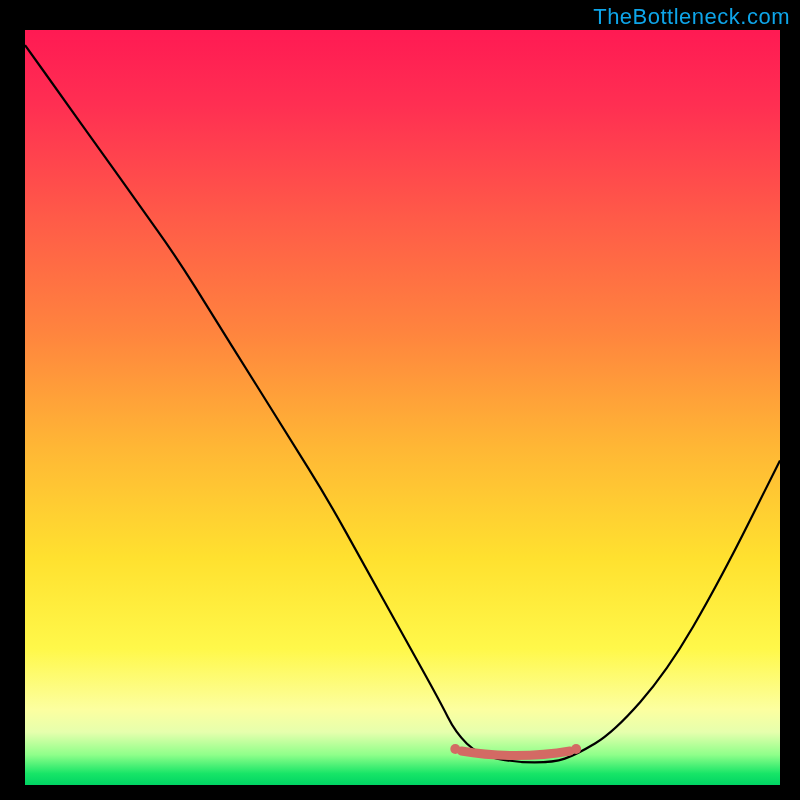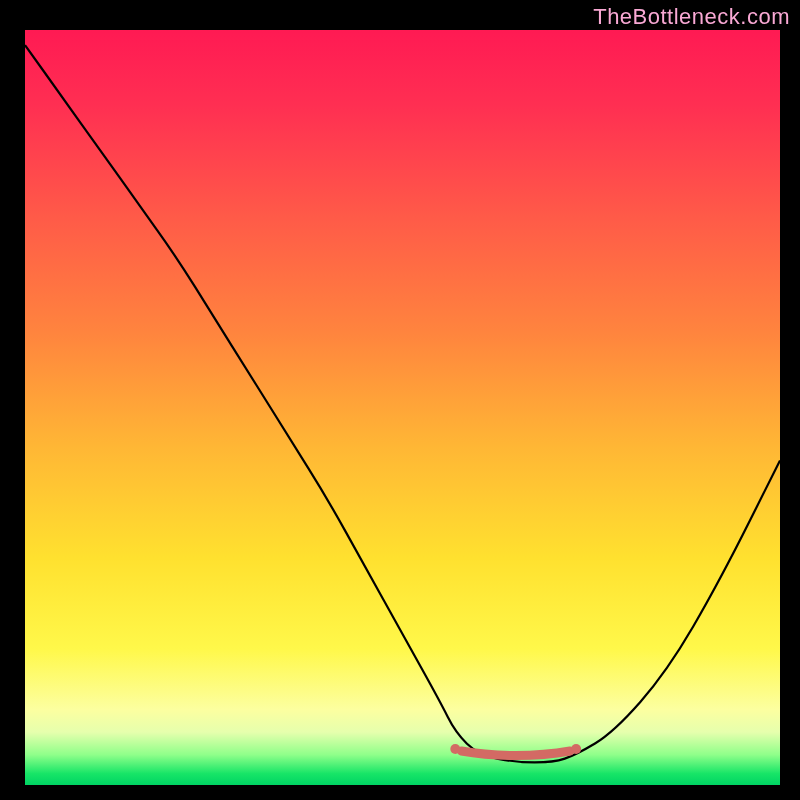--- a/index.html
+++ b/index.html
@@ -14,21 +14,21 @@
   .frame {
     position: relative;
     width: 800px;
     height: 800px;
     background: #000;
   }
   .watermark {
     position: absolute;
     top: 4px;
     right: 10px;
-    color: #f9a8d4;
+    color: #0ea5e9;
     font-size: 22px;
     font-weight: 500;
     letter-spacing: 0.5px;
     z-index: 5;
   }
   .plot-area {
     position: absolute;
     left: 25px;
     top: 30px;
     width: 755px;

